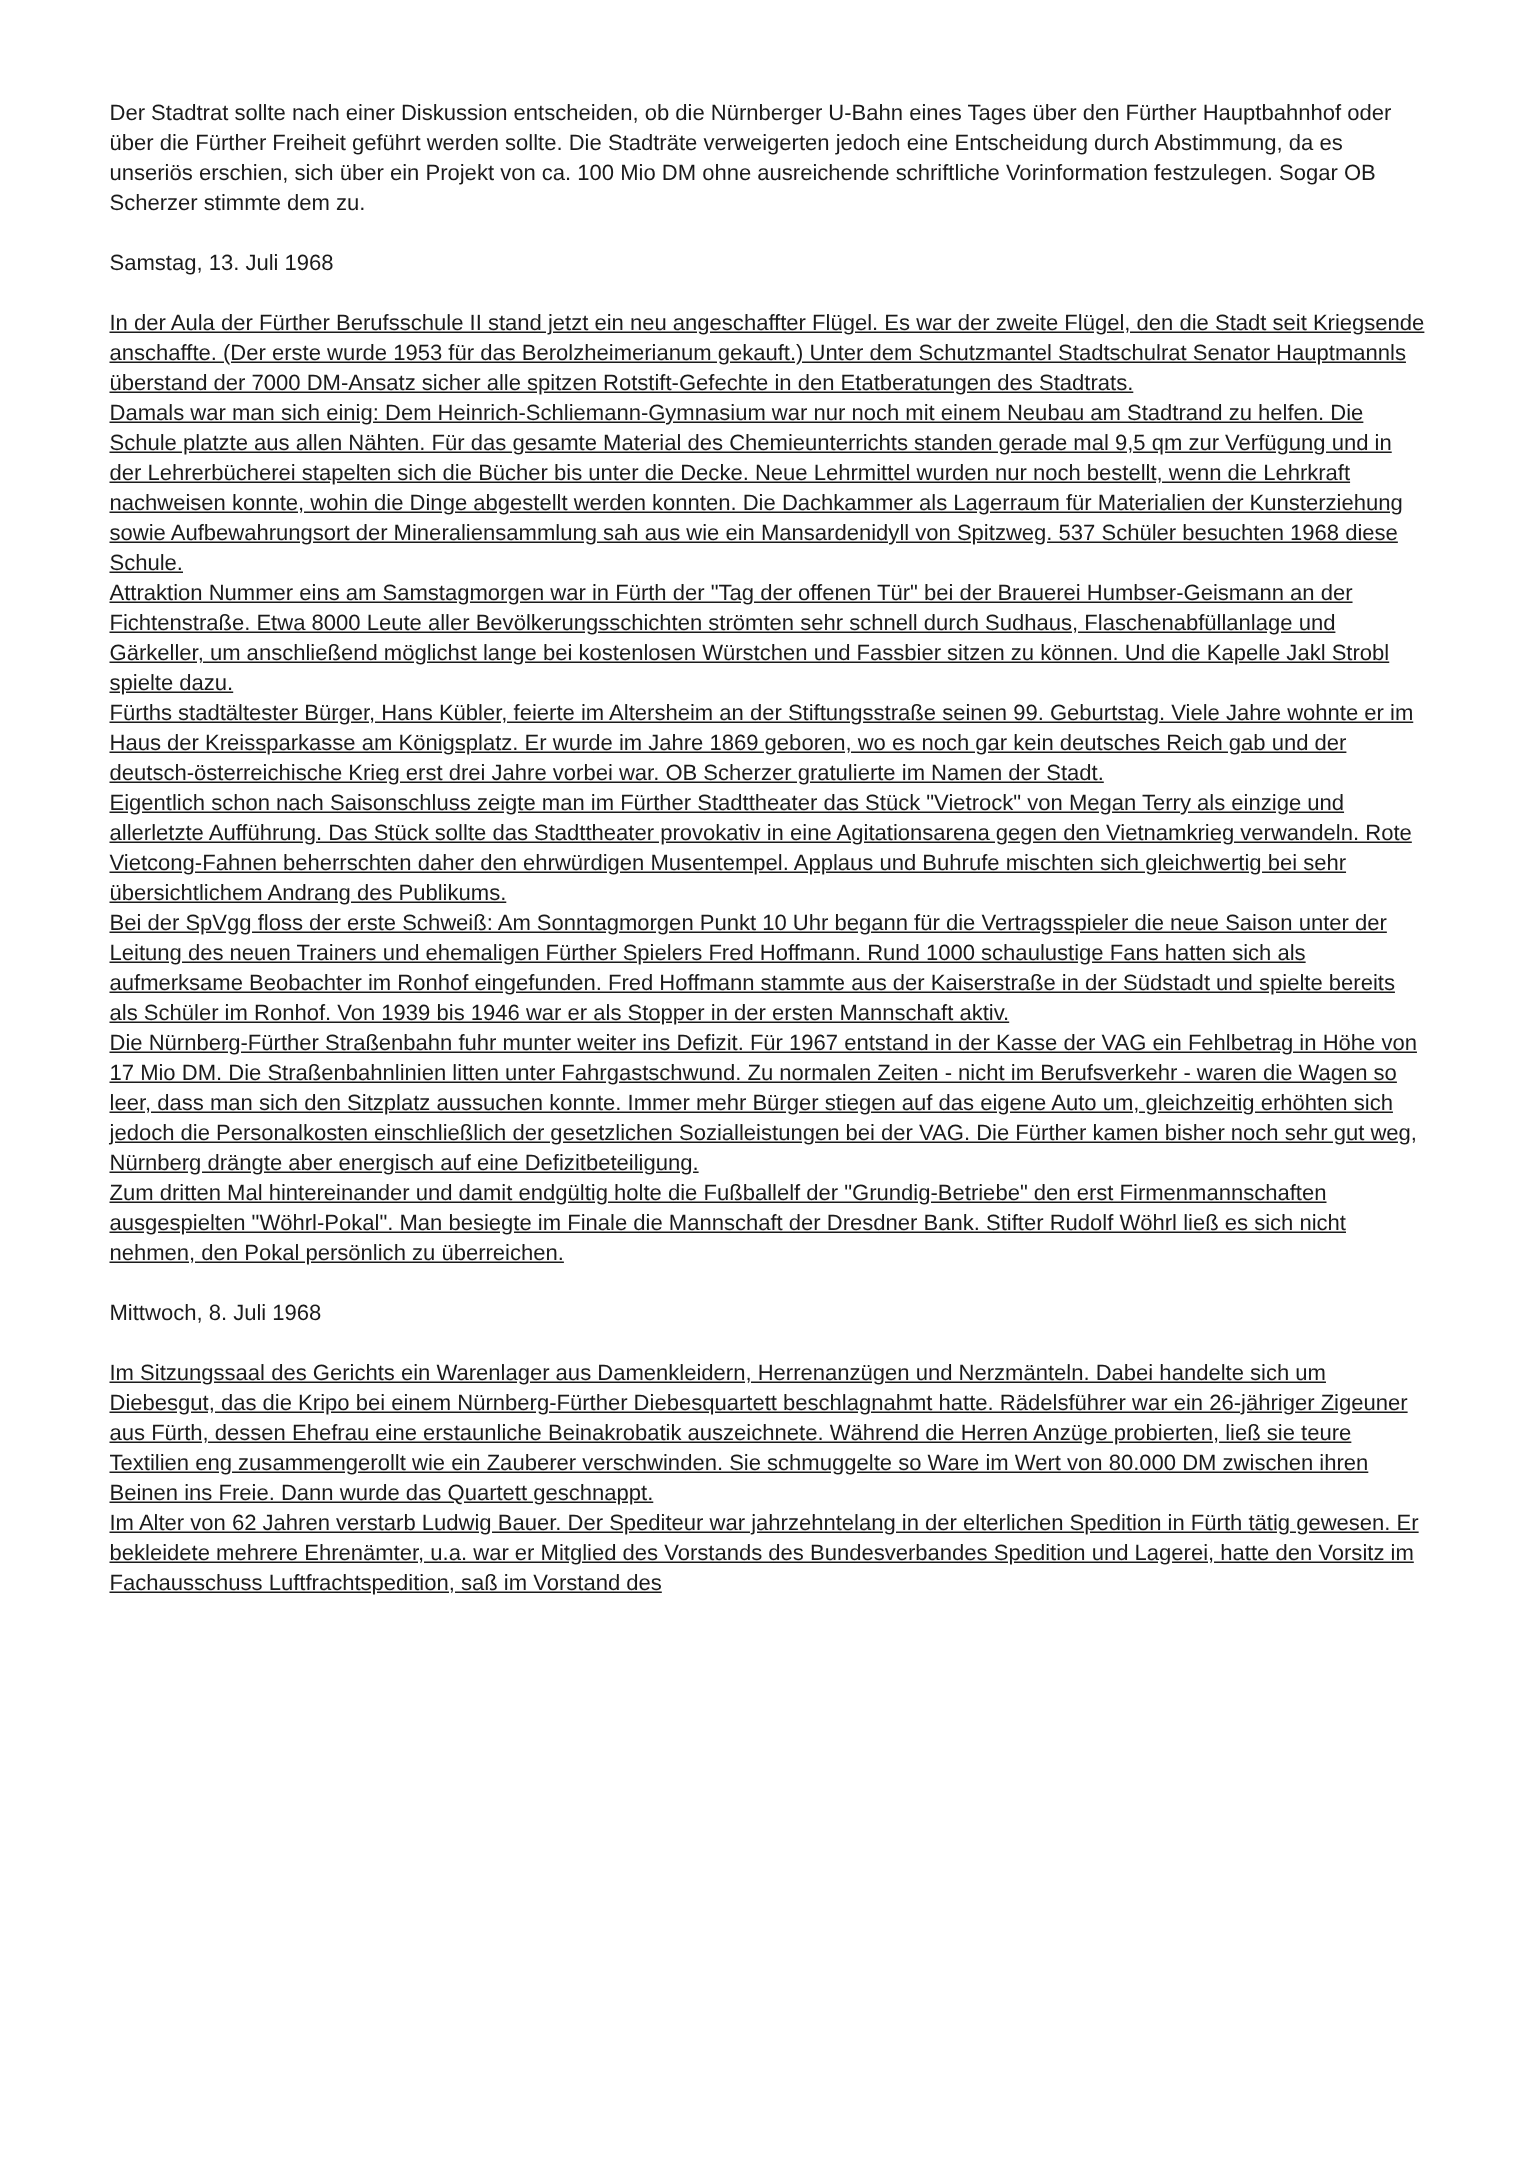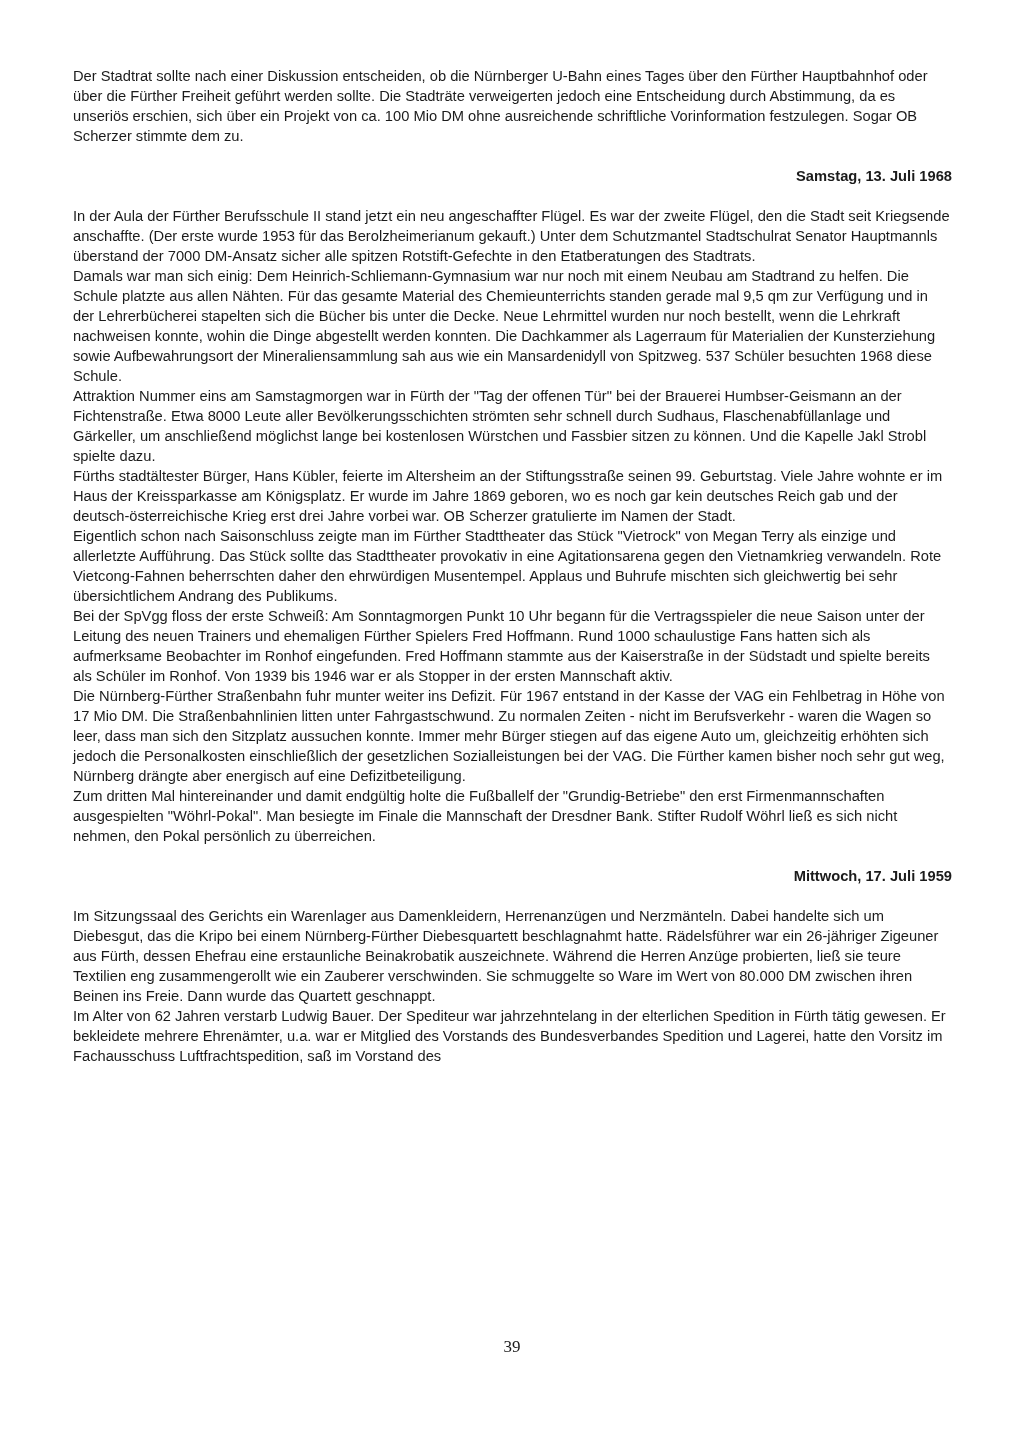--- a/index.html
+++ b/index.html
@@ -24,26 +24,25 @@
   }
   .content p {
     margin: 0;
   }
   .intro {
     margin: 0 0 20px 0;
   }
   h2.day-heading {
     font-size: 14.7px;
     line-height: 20px;
-    font-weight: bold;
+    font-weight: normal;
     color: #1b1b1b;
     margin: 20px 0 20px 0;
-    text-align: right;
   }
-  .section-body p { margin: 0; }
+  .section-body p { margin: 0; text-decoration: underline; }
   .page-footer {
     position: absolute;
     top: 1337px;
     left: 0;
     width: 100%;
     text-align: center;
     font-family: "Liberation Serif", "DejaVu Serif", serif;
     font-size: 17px;
     color: #1b1b1b;
   }
@@ -74,23 +73,22 @@
     </section>
 
     <section>
       <div class="section-body">
         <p>Die Nürnberg-Fürther Straßenbahn fuhr munter weiter ins Defizit. Für 1967 entstand in der Kasse der VAG ein Fehlbetrag in Höhe von 17 Mio DM. Die Straßenbahnlinien litten unter Fahrgastschwund. Zu normalen Zeiten - nicht im Berufsverkehr - waren die Wagen so leer, dass man sich den Sitzplatz aussuchen konnte. Immer mehr Bürger stiegen auf das eigene Auto um, gleichzeitig erhöhten sich jedoch die Personalkosten einschließlich der gesetzlichen Sozialleistungen bei der VAG. Die Fürther kamen bisher noch sehr gut weg, Nürnberg drängte aber energisch auf eine Defizitbeteiligung.</p>
         <p>Zum dritten Mal hintereinander und damit endgültig holte die Fußballelf der "Grundig-Betriebe" den erst Firmenmannschaften ausgespielten "Wöhrl-Pokal". Man besiegte im Finale die Mannschaft der Dresdner Bank. Stifter Rudolf Wöhrl ließ es sich nicht nehmen, den Pokal persönlich zu überreichen.</p>
       </div>
     </section>
 
     <section>
-      <h2 class="day-heading">Mittwoch, 17. Juli 1959</h2>
+      <h2 class="day-heading">Mittwoch, 8. Juli 1968</h2>
       <div class="section-body">
         <p>Im Sitzungssaal des Gerichts ein Warenlager aus Damenkleidern, Herrenanzügen und Nerzmänteln. Dabei handelte sich um Diebesgut, das die Kripo bei einem Nürnberg-Fürther Diebesquartett beschlagnahmt hatte. Rädelsführer war ein 26-jähriger Zigeuner aus Fürth, dessen Ehefrau eine erstaunliche Beinakrobatik auszeichnete. Während die Herren Anzüge probierten, ließ sie teure Textilien eng zusammengerollt wie ein Zauberer verschwinden. Sie schmuggelte so Ware im Wert von 80.000 DM zwischen ihren Beinen ins Freie. Dann wurde das Quartett geschnappt.</p>
         <p>Im Alter von 62 Jahren verstarb Ludwig Bauer. Der Spediteur war jahrzehntelang in der elterlichen Spedition in Fürth tätig gewesen. Er bekleidete mehrere Ehrenämter, u.a. war er Mitglied des Vorstands des Bundesverbandes Spedition und Lagerei, hatte den Vorsitz im Fachausschuss Luftfrachtspedition, saß im Vorstand des</p>
       </div>
     </section>
 
   </div>
 
-  <div class="page-footer">39</div>
 </div>
 
 </body></html>

